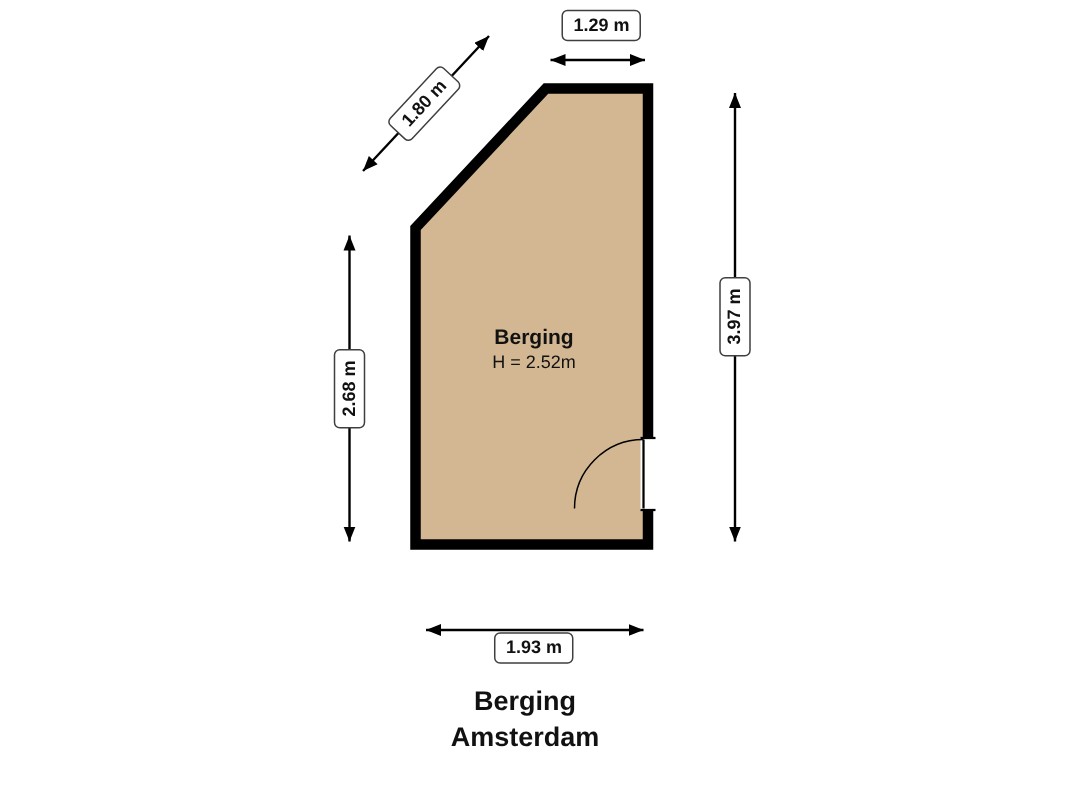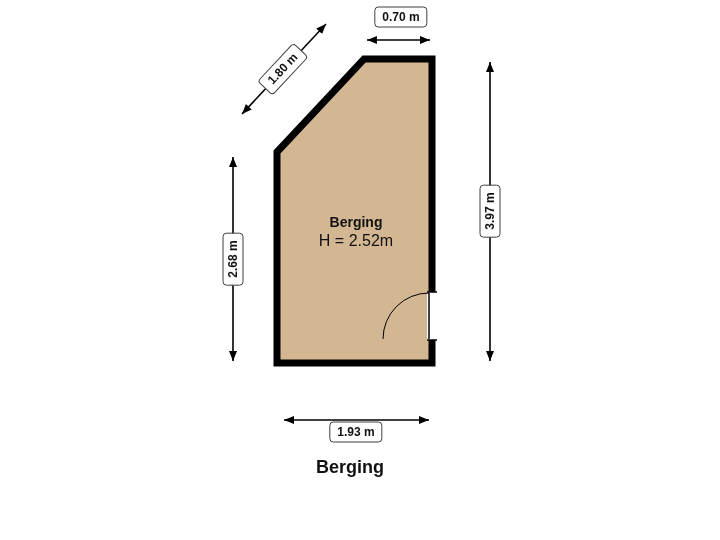--- a/index.html
+++ b/index.html
@@ -33,21 +33,21 @@
   .rot-diag { transform: translate(-50%, -50%) rotate(-47deg); }
 
   .room-label {
     position: absolute;
     left: 356px; top: 232px;
     transform: translate(-50%, -50%);
     text-align: center;
     color: #111111;
   }
   .room-name { font-size: 14px; font-weight: bold; margin-bottom: 2px; }
-  .room-height { font-size: 16px; }
+  .room-height { font-size: 12px; }
 
   .footer {
     position: absolute;
     left: 350px; top: 455px;
     transform: translateX(-50%);
     text-align: center;
     color: #111111;
     font-weight: bold;
     font-size: 18px;
     line-height: 24px;
@@ -77,32 +77,33 @@
     <line x1="429" y1="293" x2="429" y2="339" stroke="#000000" stroke-width="1.5"></line>
     <path d="M 429 293 A 46 46 0 0 0 383 339" fill="none" stroke="#000000" stroke-width="1"></path>
 
     <line x1="233" y1="157" x2="233" y2="361" stroke="#000000" stroke-width="1.6" marker-start="url(#ahS)" marker-end="url(#ahE)"></line>
     <line x1="490" y1="62" x2="490" y2="361" stroke="#000000" stroke-width="1.6" marker-start="url(#ahS)" marker-end="url(#ahE)"></line>
     <line x1="284" y1="420" x2="429" y2="420" stroke="#000000" stroke-width="1.6" marker-start="url(#ahS)" marker-end="url(#ahE)"></line>
     <line x1="367" y1="40" x2="430" y2="40" stroke="#000000" stroke-width="1.6" marker-start="url(#ahS)" marker-end="url(#ahE)"></line>
     <line x1="242" y1="114" x2="326" y2="24" stroke="#000000" stroke-width="1.6" marker-start="url(#ahS)" marker-end="url(#ahE)"></line>
   </svg>
 
-  <div class="dim-label" style="left:401px; top:17px;">0.70 m</div>
+  <div class="dim-label" style="left:401px; top:17px;">1.29 m</div>
 
   <div class="dim-label rot-diag" style="left:283px; top:69px;">1.80 m</div>
 
   <div class="dim-label rot90" style="left:233px; top:259px;">2.68 m</div>
 
   <div class="dim-label rot90" style="left:490px; top:211px;">3.97 m</div>
 
   <div class="dim-label" style="left:356px; top:432px;">1.93 m</div>
 
   <div class="room-label">
     <div class="room-name">Berging</div>
     <div class="room-height">H = 2.52m</div>
   </div>
 
   <div class="footer">
     <div>Berging</div>
+    <div>Amsterdam</div>
   </div>
 
 </div>
 
 </body></html>

